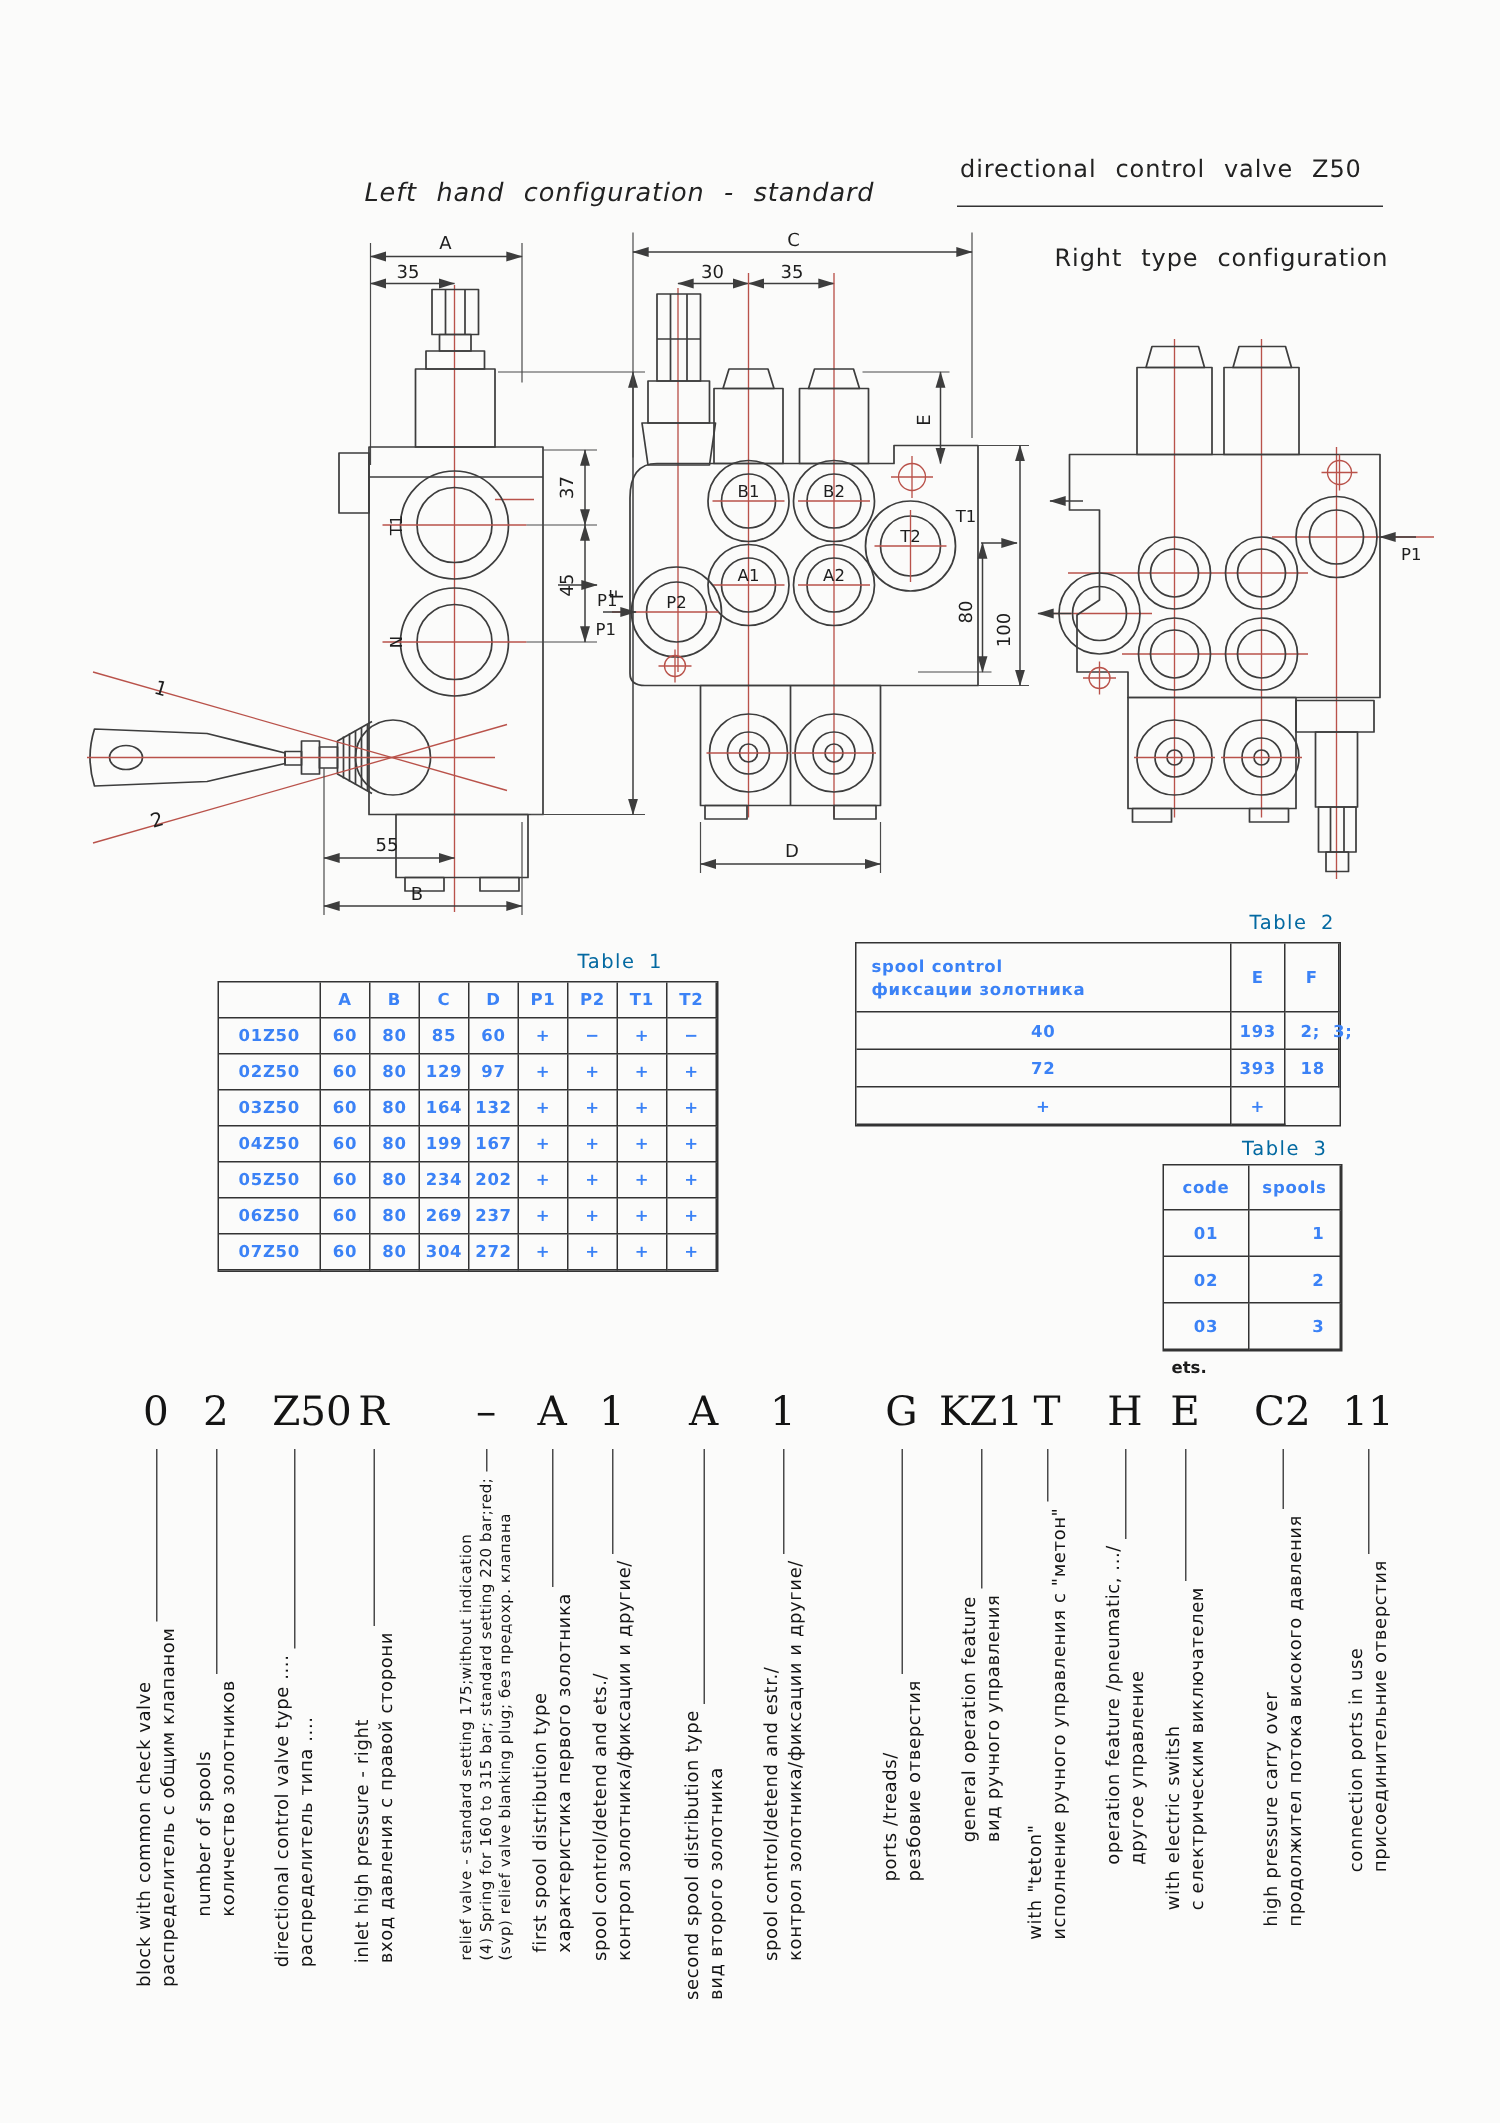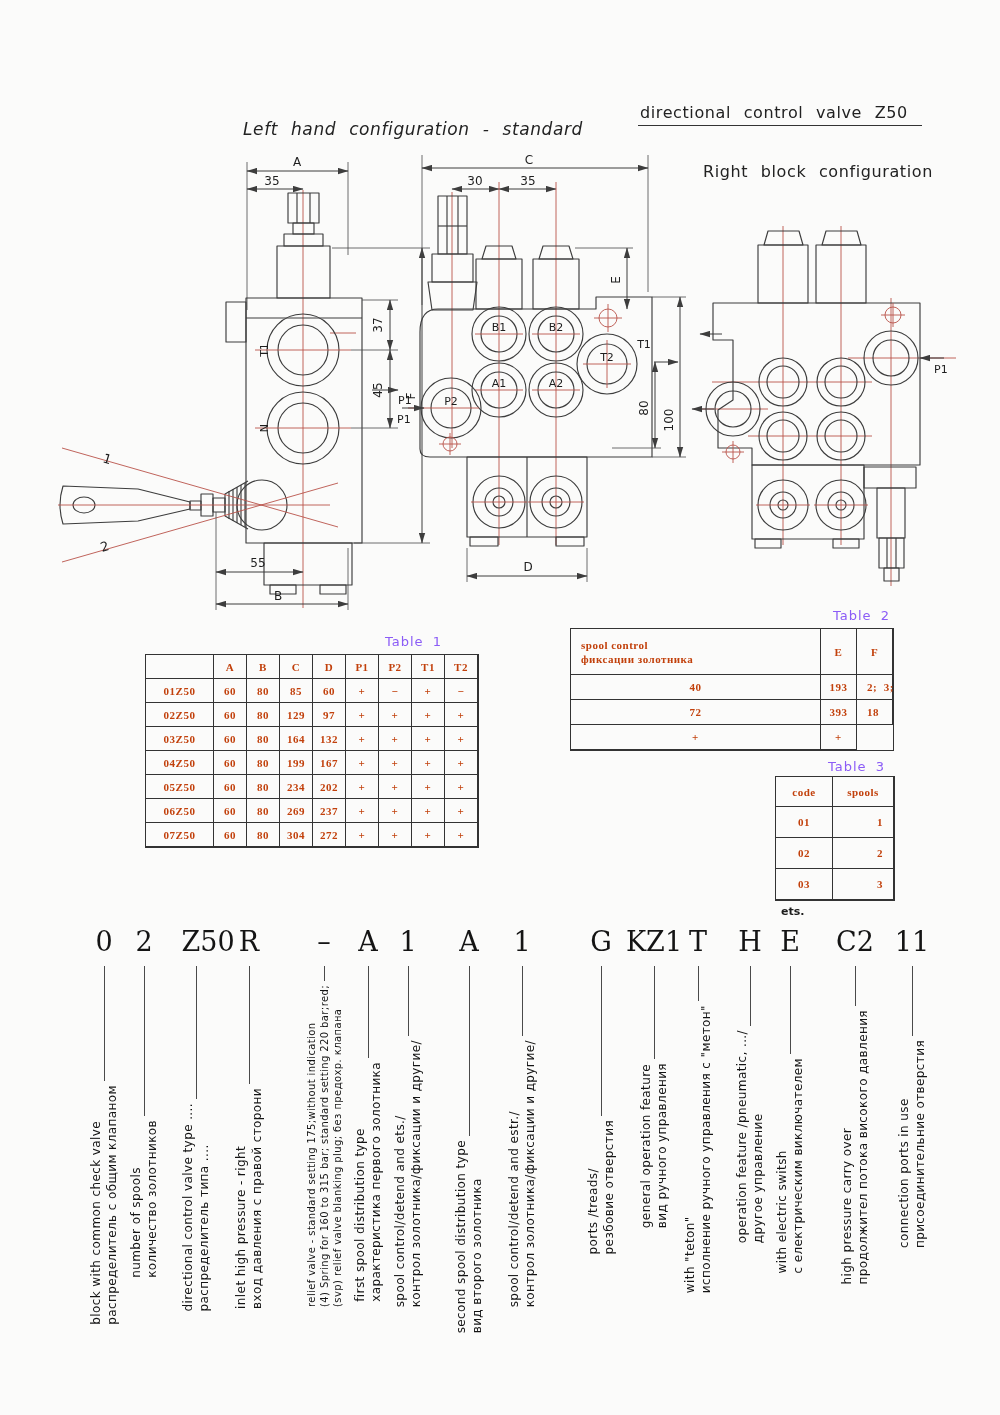--- a/index.html
+++ b/index.html
@@ -12,24 +12,24 @@
   .dim,.dimE,.dimS{stroke:#3d3d3d;stroke-width:1;fill:none;}
   .dim{marker-start:url(#mas);marker-end:url(#ma);}
   .dimE{marker-end:url(#ma);}
   .dimS{marker-start:url(#mas);}
   text{font-family:"DejaVu Sans",sans-serif;fill:#1e1e1e;}
   .dt{font-size:12px;}
   .pt{font-size:11px;}
   .pt2{font-size:13px;}
   .title{position:absolute;white-space:nowrap;letter-spacing:0.6px;word-spacing:7px;color:#222;}
   #title-left{left:243px;top:119px;font-size:17px;font-style:italic;}
-  #title-valve{left:638px;top:103px;font-size:16px;border-bottom:1.4px solid #333;padding:0 14px 3px 2px;}
+  #title-valve{left:638px;top:103px;font-size:16px;border-bottom:1.4px solid #333;padding:0 14px 15px 2px;}
   #title-right{left:703px;top:162px;font-size:16px;}
-  .tcap{position:absolute;font-size:13px;letter-spacing:1px;word-spacing:4px;color:#8b5cf6;}
-  .tbl{position:absolute;border:1.6px solid #333;color:#c2410c;display:grid;font-family:Liberation Serif, serif;}
+  .tcap{position:absolute;font-size:13px;letter-spacing:1px;word-spacing:4px;color:#0369a1;}
+  .tbl{position:absolute;border:1.6px solid #333;color:#3b82f6;display:grid;}
   .cell{border-right:1.1px solid #333;border-bottom:1.1px solid #333;display:flex;
         align-items:center;justify-content:center;font-size:11px;font-weight:700;
         letter-spacing:0.5px;white-space:pre;}
   .t1{left:145px;top:654px;grid-template-columns:68px 33px 33px 33px 33px 33px 33px 33px 33px;grid-auto-rows:24px;}
   .t2{left:570px;top:628px;grid-template-columns:250px 36px 36px;grid-template-rows:46px 25px 25px 25px;}
   .t3{left:775px;top:776px;grid-template-columns:57px 61px;grid-template-rows:30px 31px 31px 31px;}
   .cell.hl{flex-direction:column;align-items:flex-start;justify-content:center;padding-left:10px;gap:2px;font-weight:600;}
   .cell.left{justify-content:flex-start;padding-left:10px;font-weight:600;}
   .cell.right{justify-content:flex-end;padding-right:10px;}
   .ets{position:absolute;left:781px;top:905px;font-size:11px;font-weight:600;}
@@ -287,21 +287,21 @@
       <rect class="ln" x="877" y="488" width="28" height="50"></rect>
       <rect class="ln" x="879" y="538" width="25" height="30"></rect>
       <line class="ln" x1="887" y1="538" x2="887" y2="568"></line>
       <line class="ln" x1="896" y1="538" x2="896" y2="568"></line>
       <rect class="ln" x="884" y="568" width="15" height="13"></rect>
     </g>
   </svg>
 
   <div class="title" id="title-left">Left hand configuration - standard</div>
   <div class="title" id="title-valve">directional control valve Z50</div>
-  <div class="title" id="title-right">Right block configuration</div>
+  <div class="title" id="title-right">Right type configuration</div>
 
   <div class="tcap" style="left:385px;top:634px">Table 1</div>
   <div class="tbl t1">
     <div class="cell"></div>
     <div class="cell">A</div>
     <div class="cell">B</div>
     <div class="cell">C</div>
     <div class="cell">D</div>
     <div class="cell">P1</div>
     <div class="cell">P2</div>

